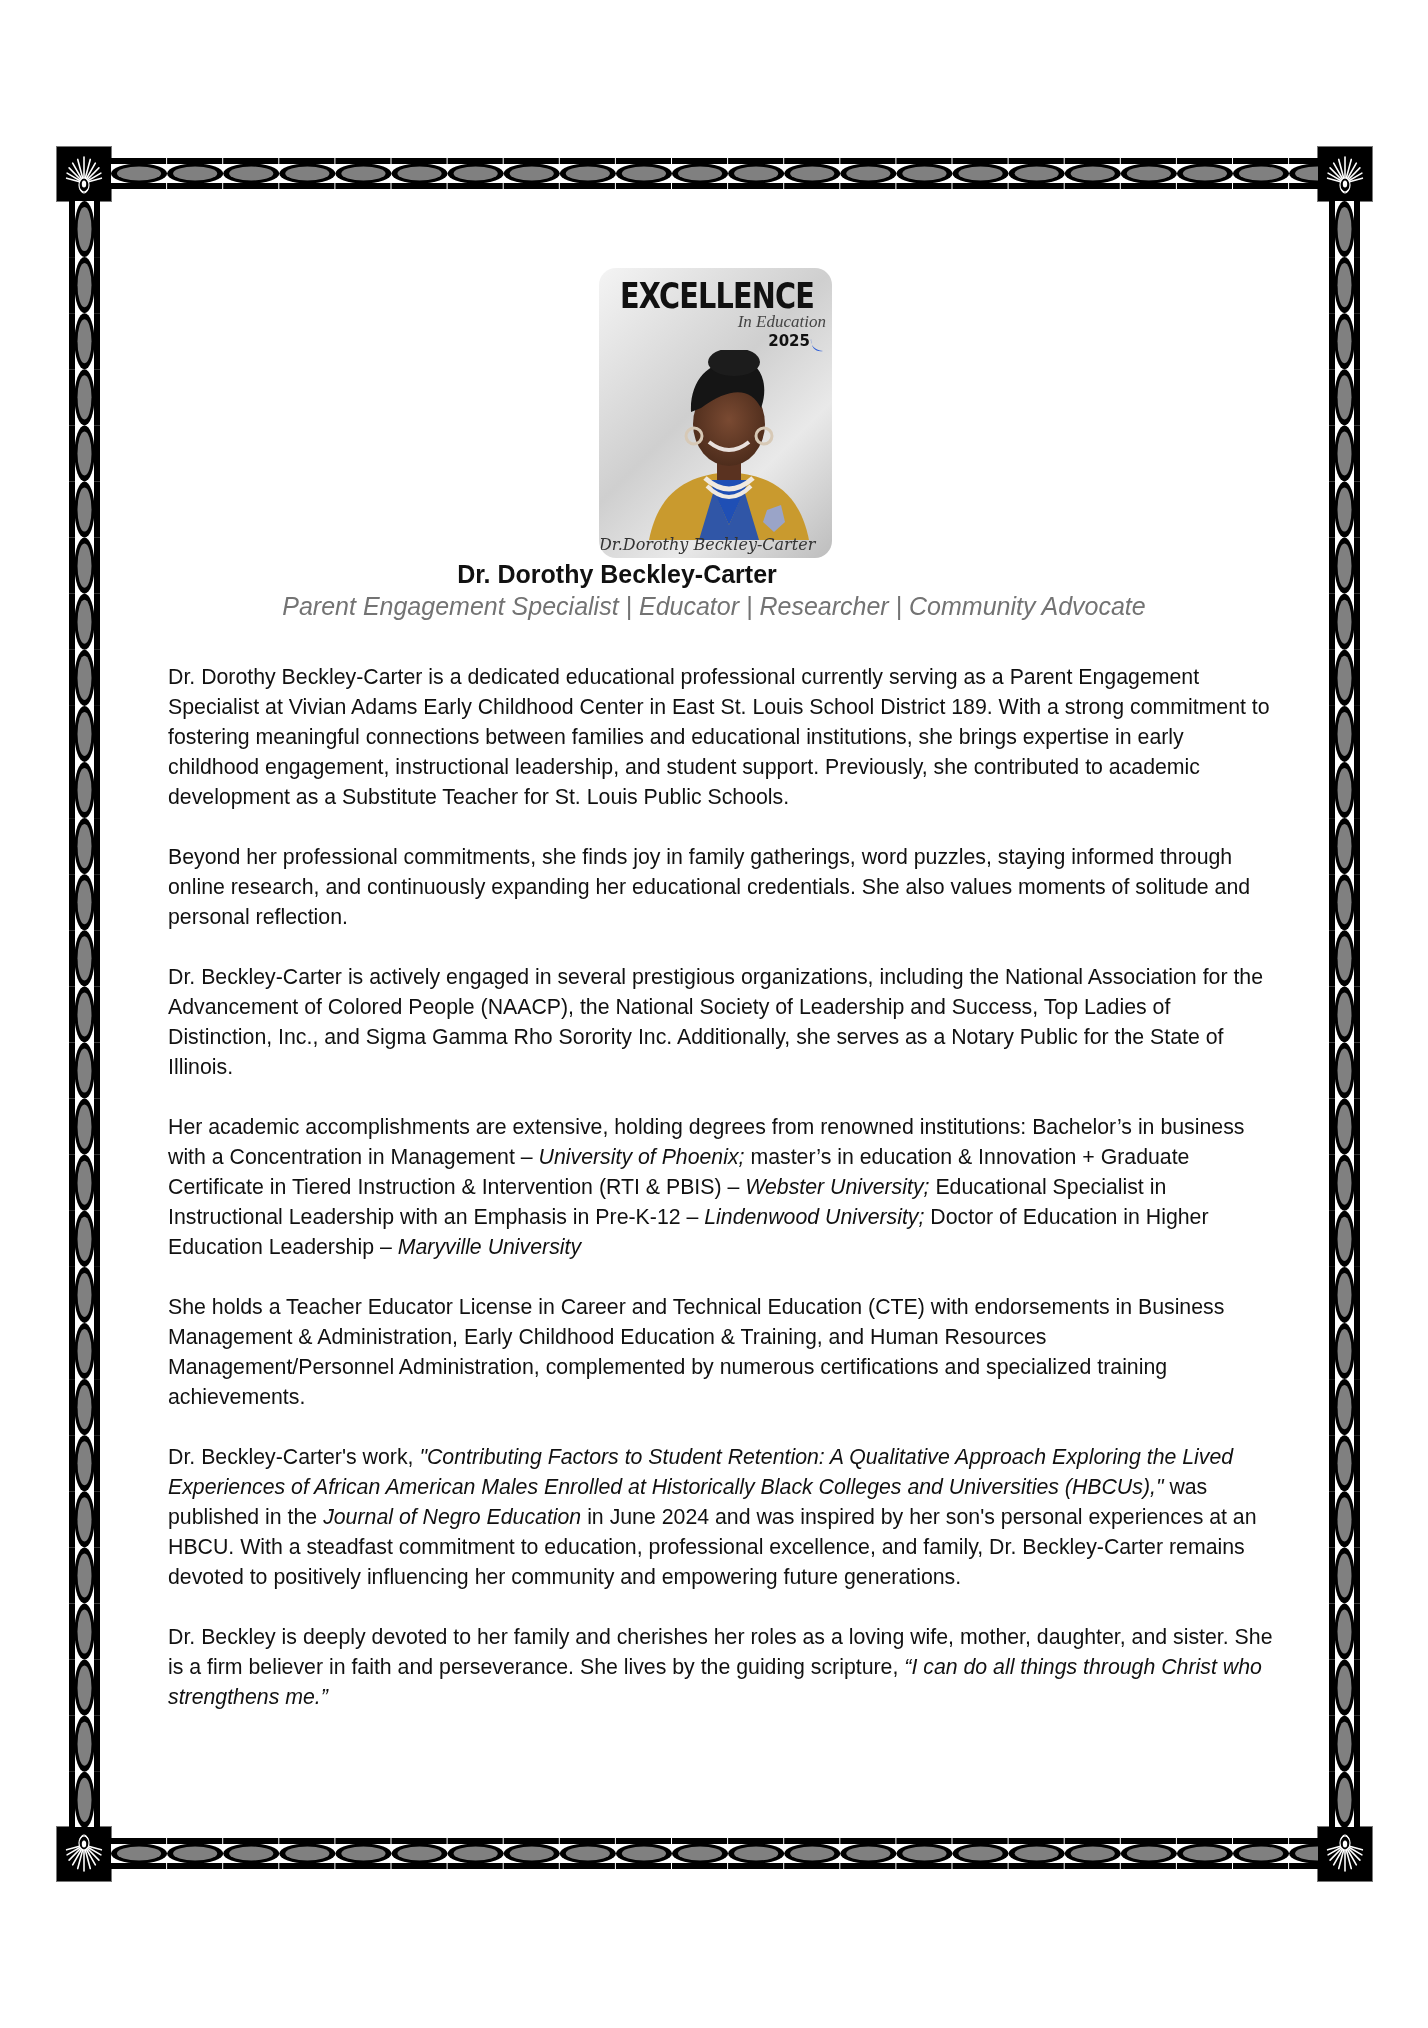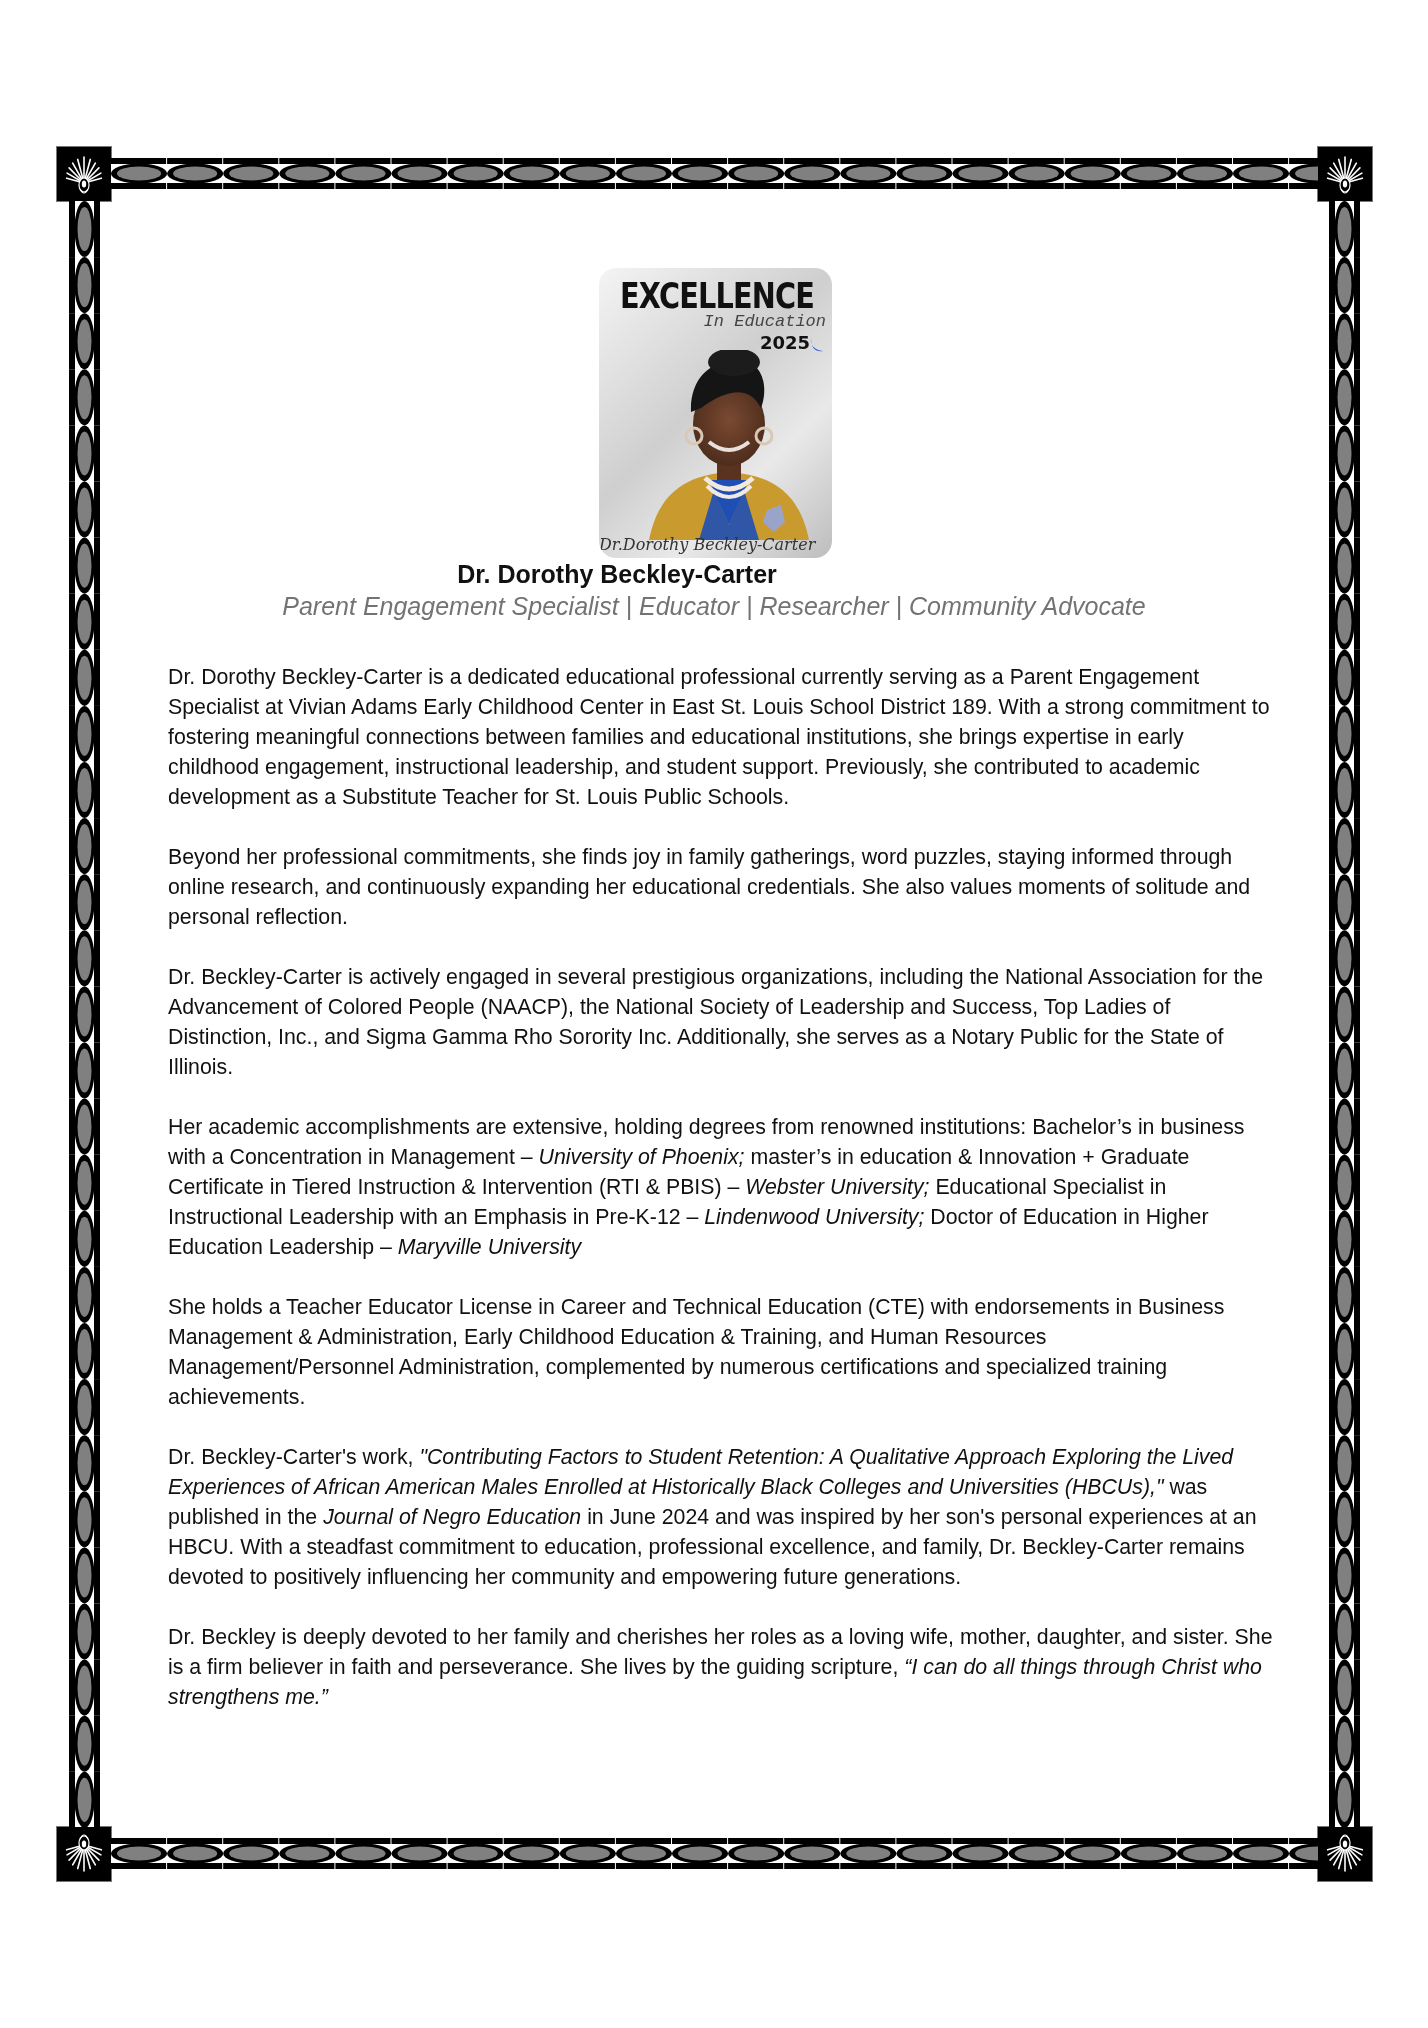--- a/index.html
+++ b/index.html
@@ -23,24 +23,24 @@
   .vbar-right { left: 1329px; }
   .hbar svg, .vbar svg { width: 100%; height: 100%; display: block; }
 
   
   .portrait { position: absolute; left: 599px; top: 268px; width: 233px; height: 290px;
               background: linear-gradient(135deg, #f4f4f4 0%, #cfcfcf 45%, #e9e9e9 70%, #bdbdbd 100%);
               overflow: hidden; border-radius: 17px; }
   .portrait .p-title { position: absolute; top: 8px; left: 0; right: 0; text-align: center;
               font-family: "DejaVu Sans", sans-serif; font-weight: bold; font-size: 35px;
               letter-spacing: -1px; color: #111; transform: scaleX(0.82); transform-origin: center; }
-  .portrait .p-sub { position: absolute; top: 44px; right: 6px; font-family: Liberation Mono, monospace;
+  .portrait .p-sub { position: absolute; top: 44px; right: 6px; font-family: Liberation Serif, serif;
               font-style: italic; font-size: 17px; color: #444; }
   .portrait .p-year { position: absolute; top: 64px; right: 22px; font-family: "DejaVu Sans", sans-serif;
-              font-weight: bold; font-size: 18px; color: #111; }
+              font-weight: bold; font-size: 15px; color: #111; }
   .portrait .p-swoosh { position: absolute; top: 68px; right: 8px; width: 16px; height: 18px; }
   .portrait .p-photo { position: absolute; left: 40px; top: 82px; width: 180px; height: 190px; }
   .portrait .p-sign { position: absolute; bottom: 4px; left: 0; right: 0; text-align: left;
               font-family: "DejaVu Serif", serif; font-style: italic; font-size: 16px; color: #333; }
 
   .name { position: absolute; top: 560px; left: 0; width: 1234px; text-align: center;
           font-weight: bold; font-size: 25px; color: #111; }
   .roles { position: absolute; top: 592px; left: 0; width: 1428px; text-align: center;
            font-style: italic; font-size: 25px; color: #737373; }
 

